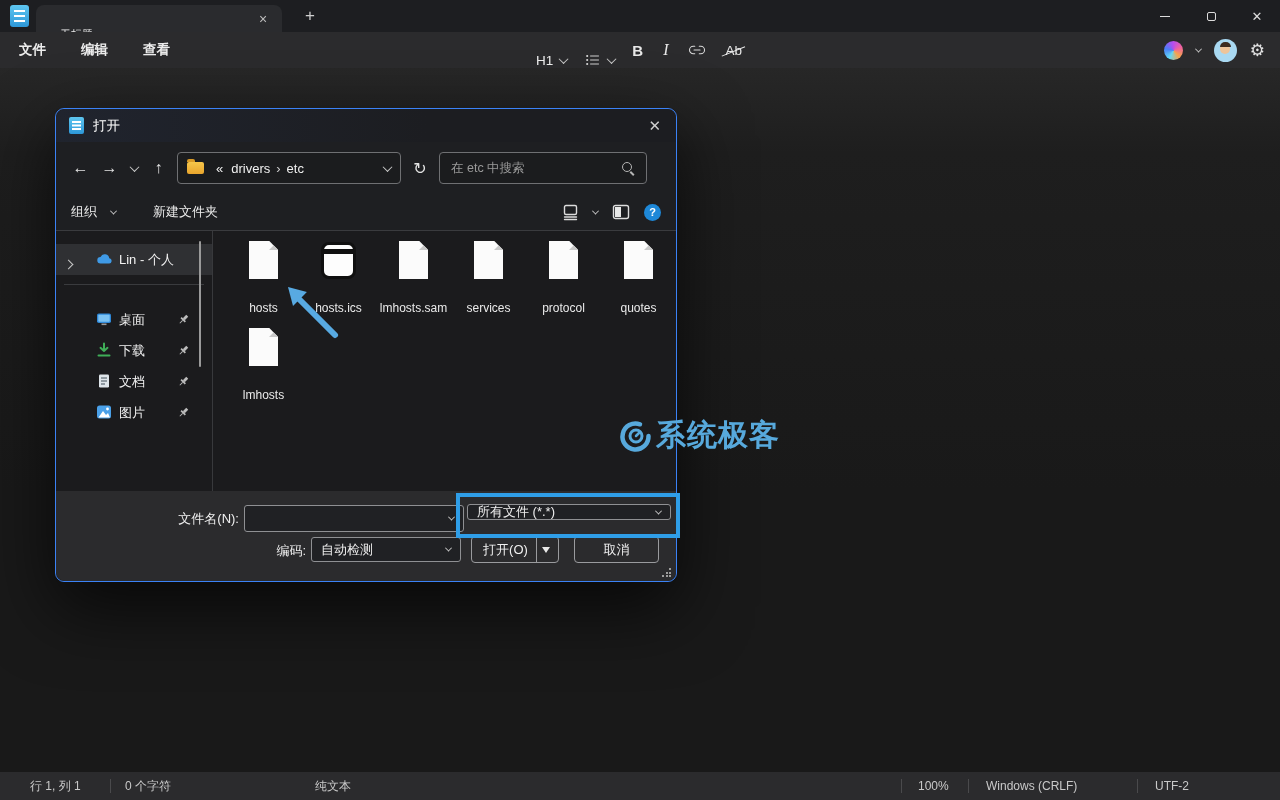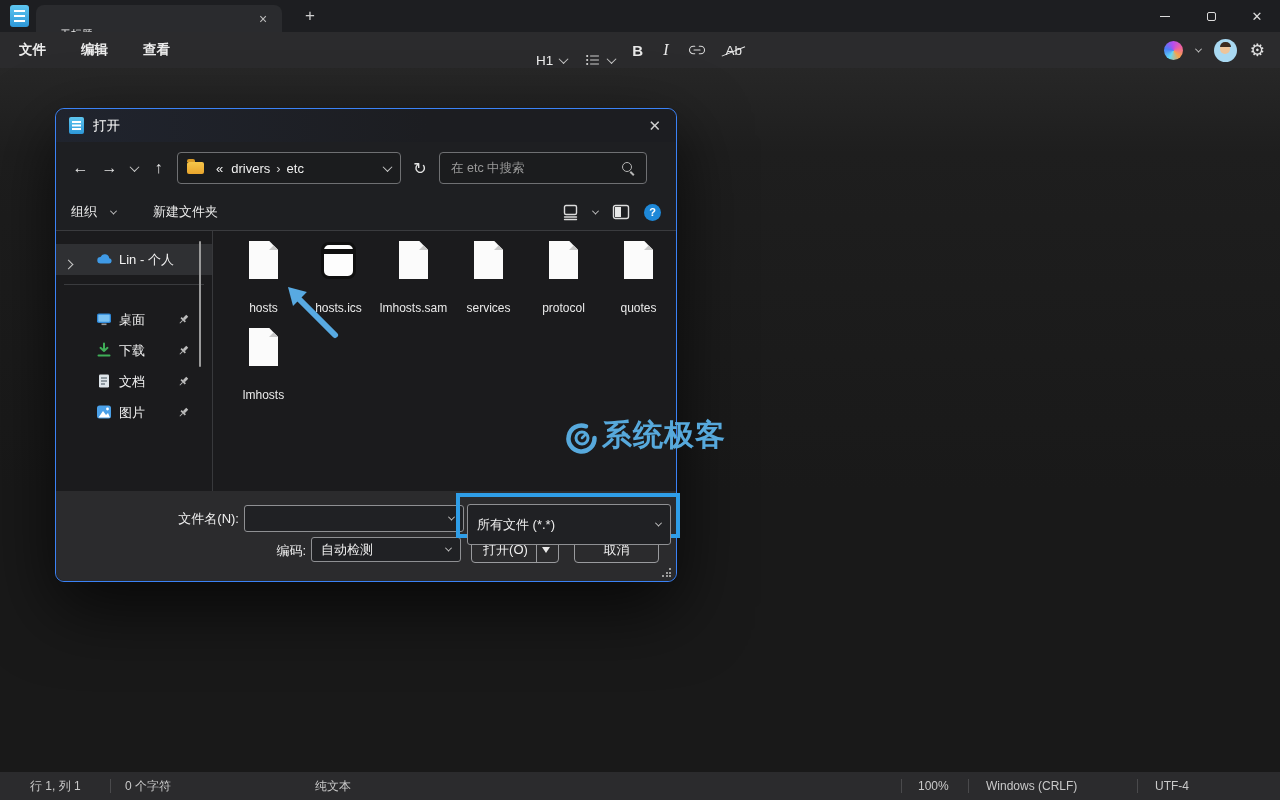--- a/index.html
+++ b/index.html
@@ -105,21 +105,21 @@
   .combo input { flex:1; background:transparent; border:none; outline:none; color:#eee; font-size:13px; font-family:inherit; width:100%; }
   .bluebox { position:absolute; left:400px; top:2px; width:224px; height:45px; border:4px solid #2f9ee8; z-index:6; }
   .btn { position:absolute; border:1px solid #9a9b9e; border-radius:4px; background:transparent; color:#f0f0f0; font-size:13px; display:flex; align-items:center; justify-content:center; }
   .split-arrow { width:19px; align-self:stretch; border-left:1px solid #9a9b9e; display:flex; align-items:center; justify-content:center; margin-left:8px; }
   .tri-down { width:0; height:0; border-left:4.5px solid transparent; border-right:4.5px solid transparent; border-top:6px solid #e9e9e9; }
   .grip { position:absolute; right:5px; bottom:4px; width:9px; height:9px; }
   .grip i { position:absolute; width:2px; height:2px; background:#9d9d9d; }
 
   
   .arrow-svg { position:absolute; left:272px; top:274px; z-index:15; }
-  .watermark { position:absolute; left:564px; top:415px; display:flex; align-items:center; z-index:20; }
+  .watermark { position:absolute; left:618px; top:415px; display:flex; z-index:20; }
   .wm-text { font-size:30px; font-weight:bold; color:#57a9dc; letter-spacing:1px; margin-left:2px; }
 
   
   .svg-stroke { stroke:#dcdcdc; fill:none; stroke-width:1.4; stroke-linecap:round; }
 </style>
 </head>
 <body>
 
 <div class="screen">
 
@@ -189,21 +189,21 @@
   <div class="statusbar">
     <div class="sb" style="left:30px">行 1, 列 1</div>
     <div class="sb-sep" style="left:110px"></div>
     <div class="sb" style="left:125px">0 个字符</div>
     <div class="sb" style="left:315px">纯文本</div>
     <div class="sb-sep" style="left:901px"></div>
     <div class="sb" style="left:918px">100%</div>
     <div class="sb-sep" style="left:968px"></div>
     <div class="sb" style="left:986px">Windows (CRLF)</div>
     <div class="sb-sep" style="left:1137px"></div>
-    <div class="sb" style="left:1155px">UTF-4</div>
+    <div class="sb" style="left:1155px">UTF-2</div>
   </div>
 
   <div class="dialog">
 
     <div class="dlg-title">
       <div class="dlg-icon"></div>
       <span class="dlg-title-text">打开</span>
       <span class="dlg-close">✕</span>
     </div>
 
@@ -375,21 +375,21 @@
       </div>
     </div>
 
     <div class="dlg-footer">
       <div class="f-label" style="width:183px; top:19px;">文件名(N):</div>
       <div class="combo" style="left:188px; top:14px; width:220px; height:27px;">
         <input type="text" value="" style="">
         <span class="chev chev-sm"></span>
       </div>
       <div class="bluebox"></div>
-      <div class="combo" style="left:411px; top:13px; width:204px; height:41px; z-index:7;">
+      <div class="combo" style="left:411px; top:13px; width:204px; height:16px; z-index:7;">
         <span>所有文件 (*.*)</span>
         <span class="chev chev-sm"></span>
       </div>
       <div class="f-label" style="width:250px; top:51px;">编码:</div>
       <div class="combo" style="left:255px; top:46px; width:150px; height:25px;">
         <span>自动检测</span>
         <span class="chev chev-sm"></span>
       </div>
       <div class="btn" style="left:415px; top:45px; width:88px; height:27px; padding-left:8px;">
         <span>打开(O)</span>

